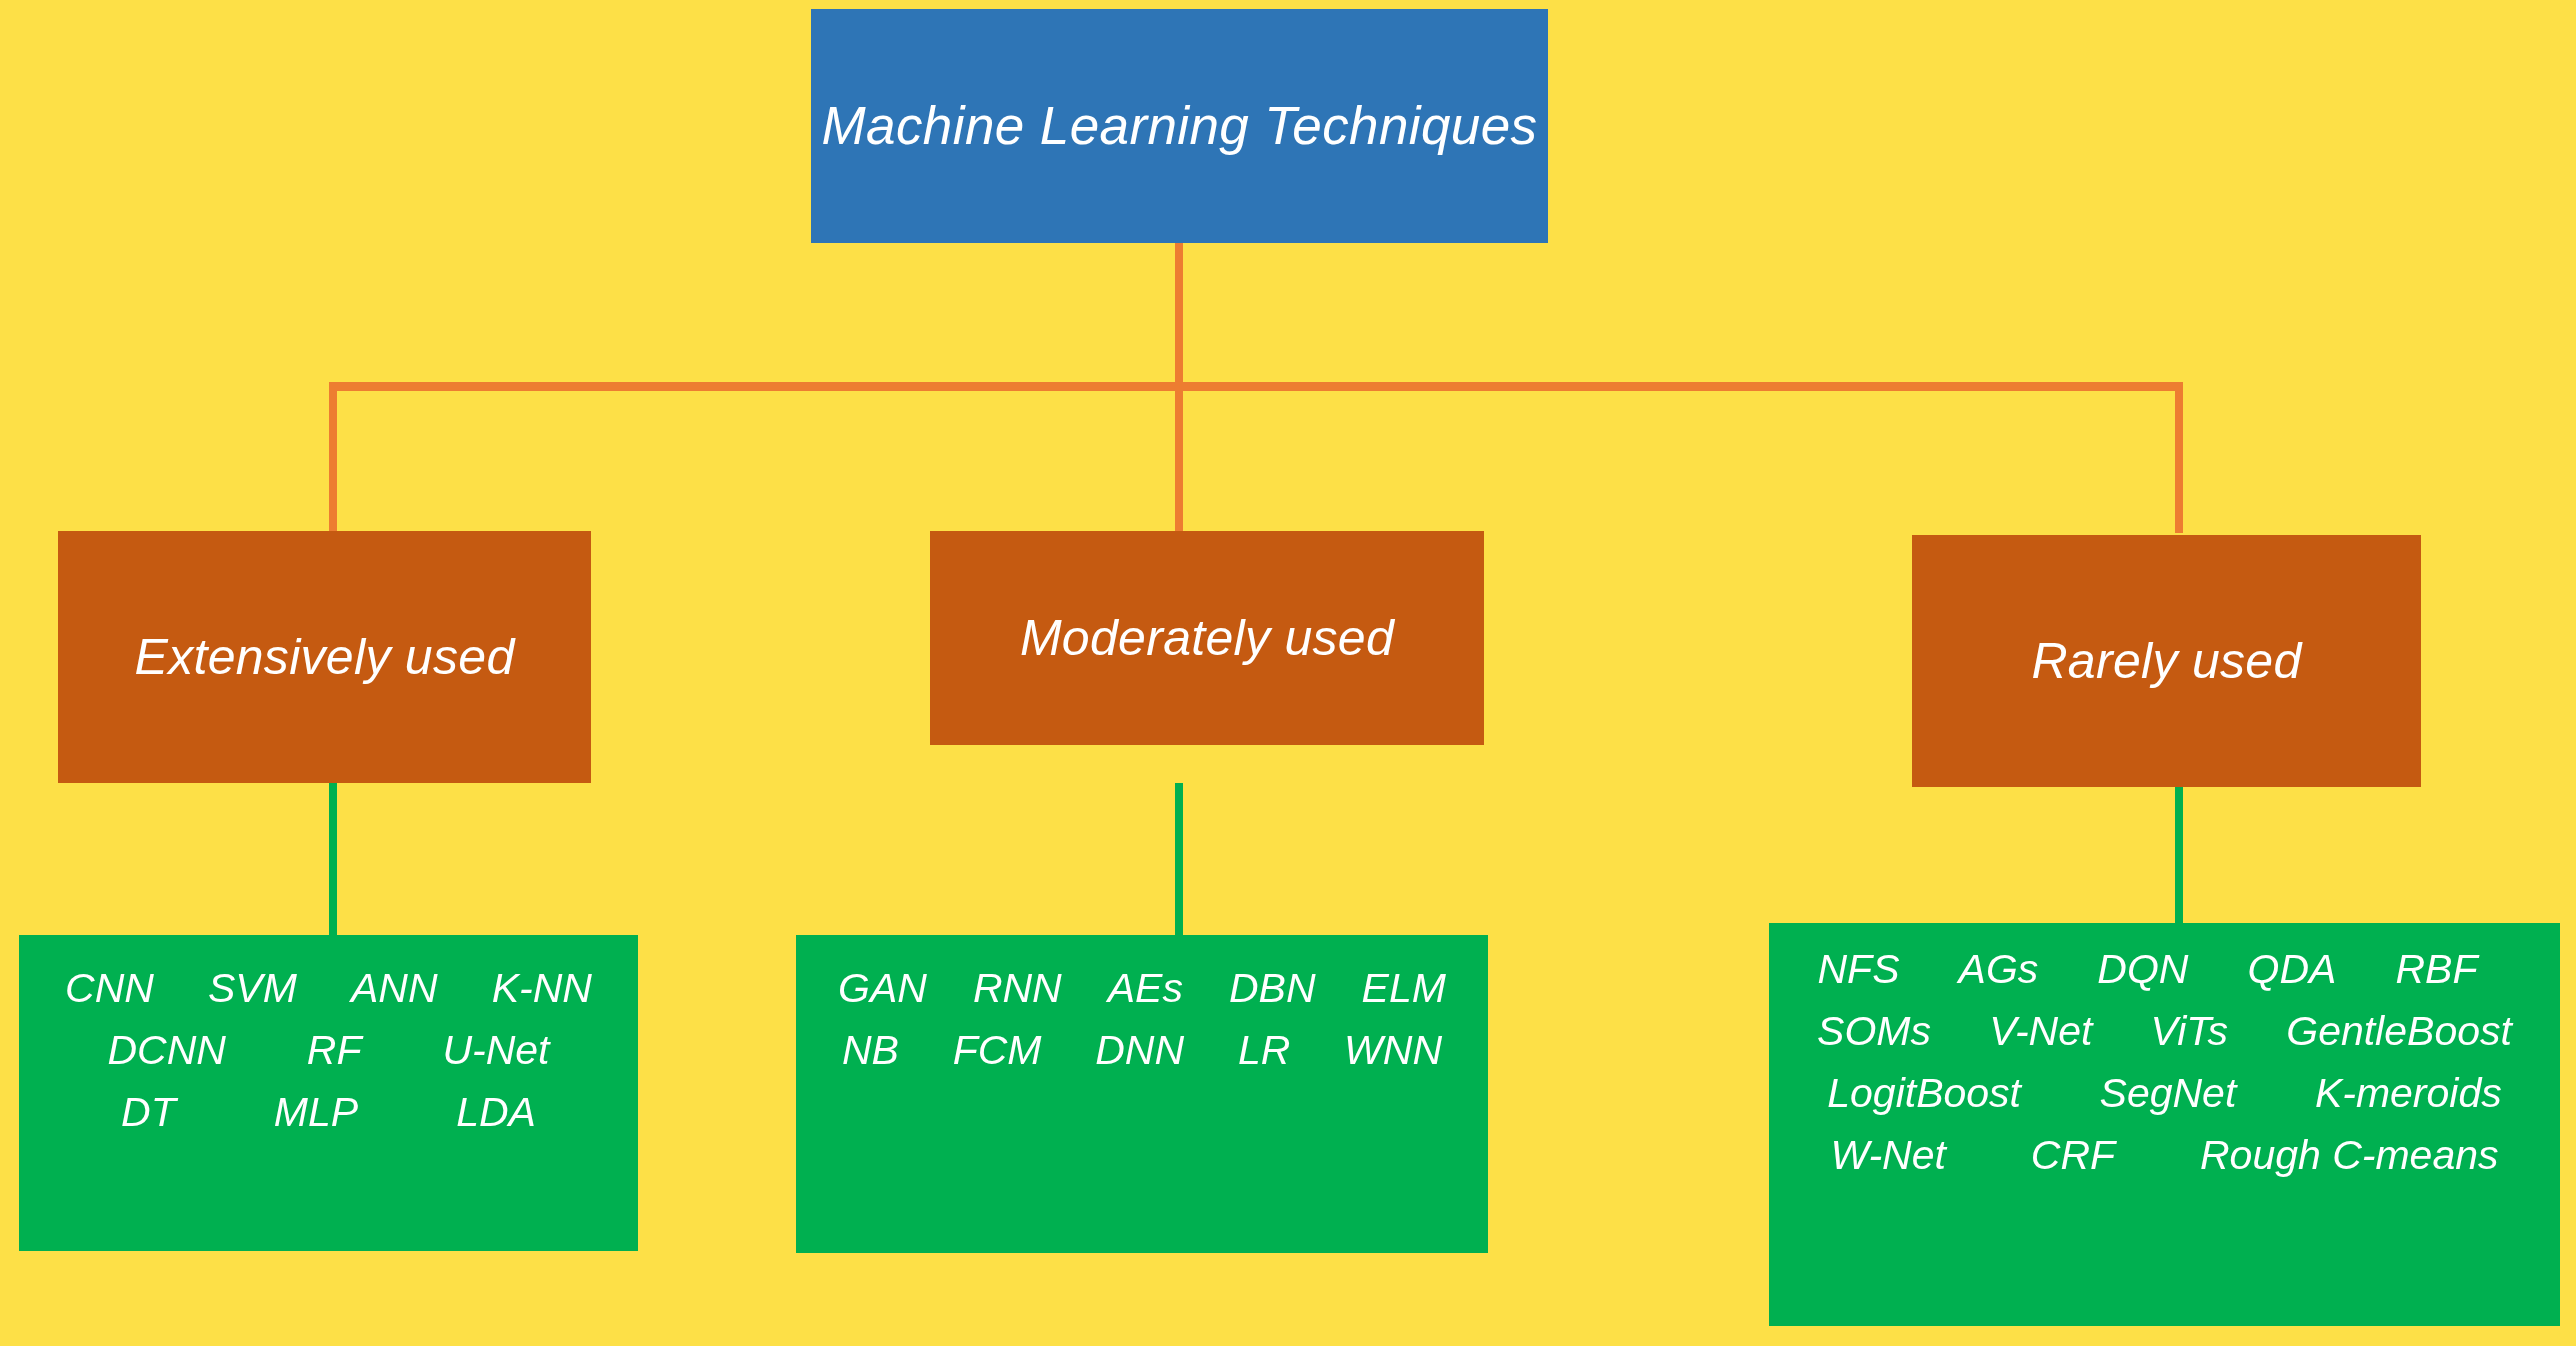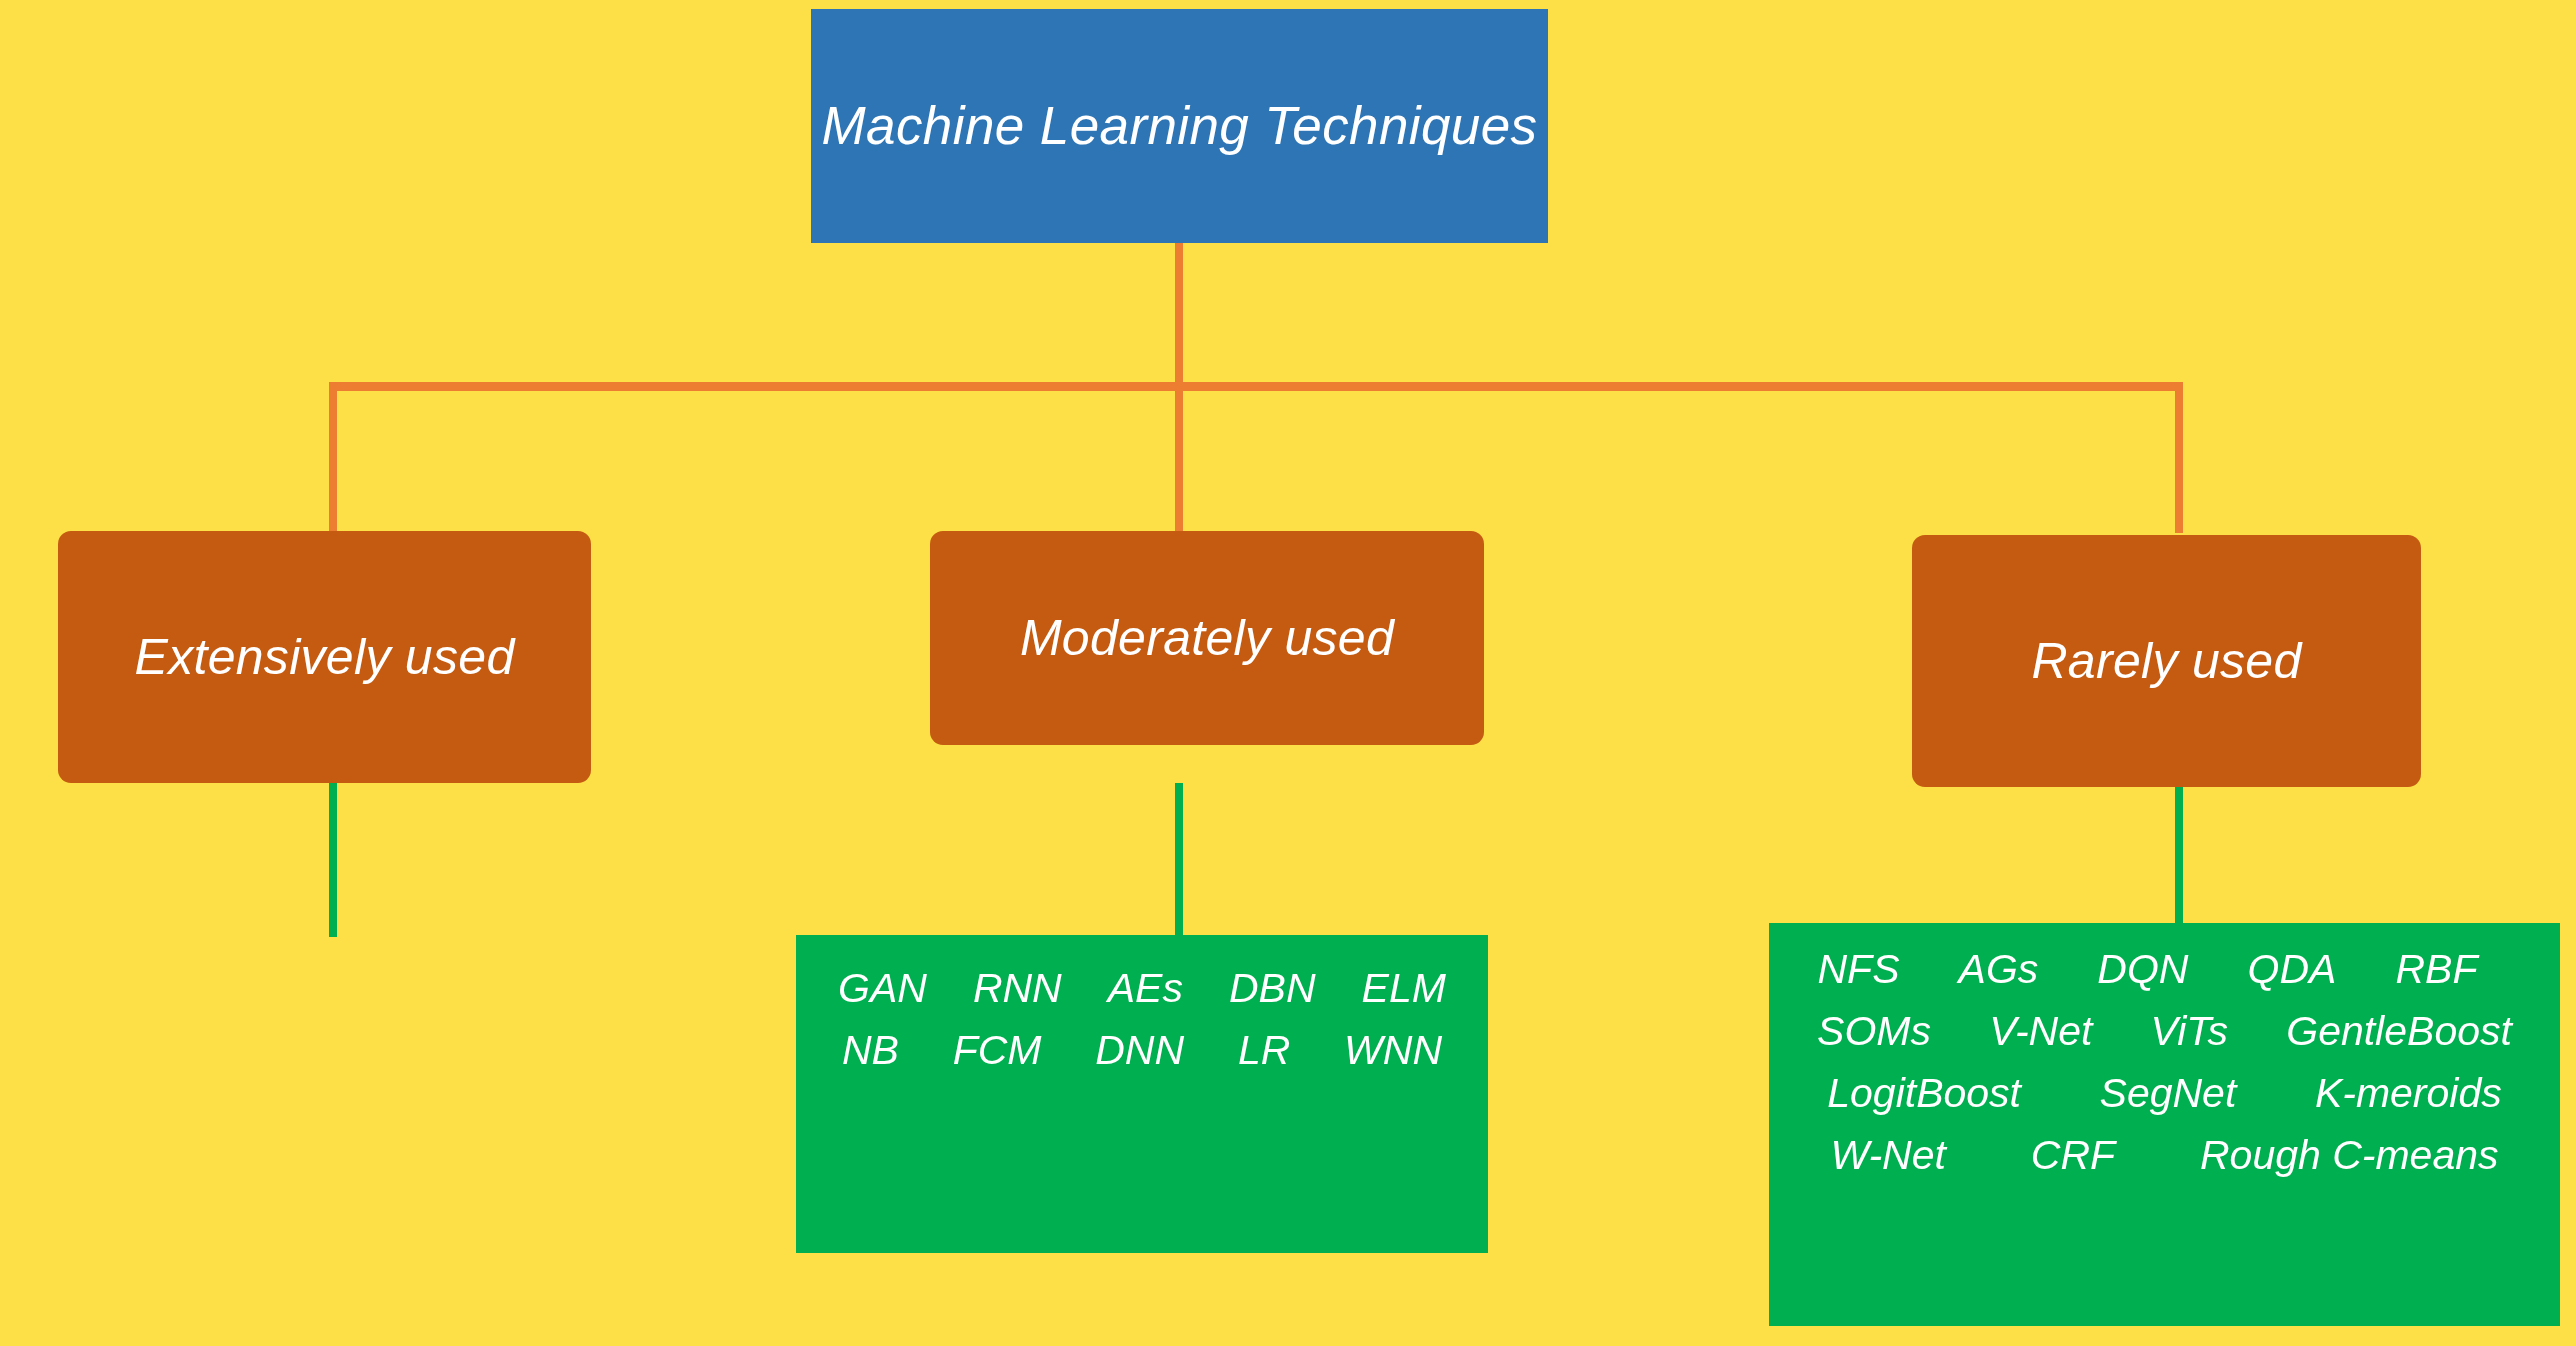--- a/index.html
+++ b/index.html
@@ -36,21 +36,20 @@
     line-height: 1.08;
     font-weight: 400;
     letter-spacing: 0.4px;
   }
 
   .cat-node {
     background: #C55A11;
     font-size: 50px;
     font-weight: 400;
     letter-spacing: 0.3px;
-    border-radius: 13px;
   }
 
   .leaf-node {
     background: #00B050;
     display: block;
     padding: 22px 19px 22px 19px;
     font-size: 41px;
     line-height: 1.22;
   }
 
@@ -106,20 +105,38 @@
   </div>
 
   <div class="node cat-node" style="left:930px; top:531px; width:554px; height:214px;">
     <span>Moderately used</span>
   </div>
 
   <div class="node cat-node" style="left:1912px; top:527px; width:509px; height:252px;margin-top:8px;">
     <span>Rarely used</span>
   </div>
 
+  <div class="node leaf-node" style="left:19px; top:935px; width:619px; height:316px;">
+    <div class="leaf-row">
+      <span class="leaf-item">CNN</span>
+      <span class="leaf-item">SVM</span>
+      <span class="leaf-item">ANN</span>
+      <span class="leaf-item">K-NN</span>
+    </div>
+    <div class="leaf-row" style="padding-left:29px; padding-right:29px;">
+      <span class="leaf-item">DCNN</span>
+      <span class="leaf-item">RF</span>
+      <span class="leaf-item">U-Net</span>
+    </div>
+    <div class="leaf-row" style="padding-left:34px; padding-right:34px;">
+      <span class="leaf-item">DT</span>
+      <span class="leaf-item">MLP</span>
+      <span class="leaf-item">LDA</span>
+    </div>
+  </div>
 
   <div class="node leaf-node" style="left:796px; top:935px; width:692px; height:318px;">
     <div class="leaf-row">
       <span class="leaf-item">GAN</span>
       <span class="leaf-item">RNN</span>
       <span class="leaf-item">AEs</span>
       <span class="leaf-item">DBN</span>
       <span class="leaf-item">ELM</span>
     </div>
     <div class="leaf-row">

